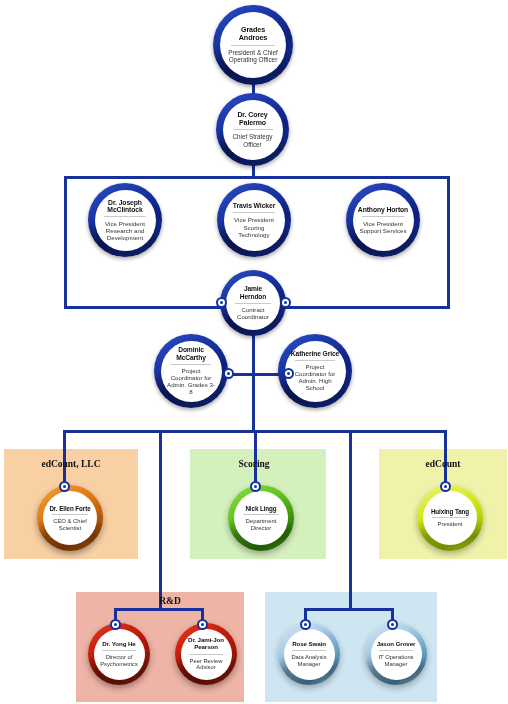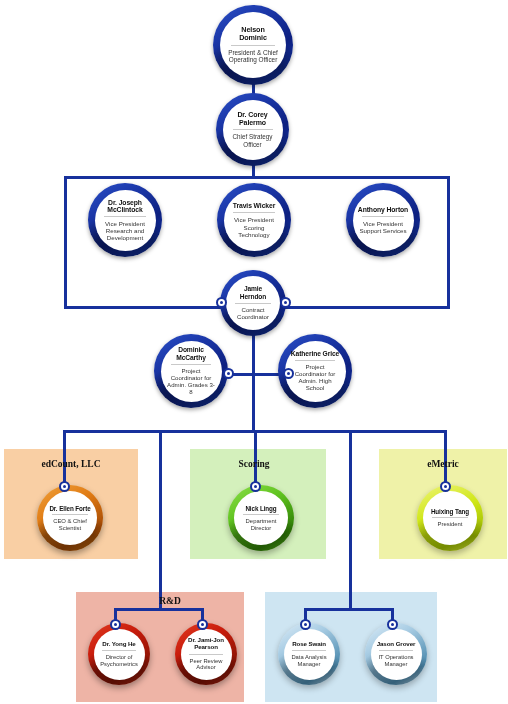--- a/index.html
+++ b/index.html
@@ -107,21 +107,21 @@
   <div class="dot" style="left:59px;top:481px;"></div>
   <div class="dot" style="left:250px;top:481px;"></div>
   <div class="dot" style="left:440px;top:481px;"></div>
   <div class="dot" style="left:110px;top:619px;"></div>
   <div class="dot" style="left:197px;top:619px;"></div>
   <div class="dot" style="left:300px;top:619px;"></div>
   <div class="dot" style="left:387px;top:619px;"></div>
 
   <div class="node blue" style="left:213px;top:5px;width:80px;height:80px;padding:7px;">
     <div class="inner" style="width:100%;height:100%;padding:6px 7px;">
-      <div class="nm" style="font-size:7.2px;">Nelson Dominic</div>
+      <div class="nm" style="font-size:7.2px;">Grades Androes</div>
       <div class="rule" style="width:44px;"></div>
       <div class="ttl" style="font-size:6.4px;">President &amp; Chief Operating Officer</div>
     </div>
   </div>
 
   <div class="node blue" style="left:216px;top:93px;width:73px;height:73px;padding:6.5px;">
     <div class="inner" style="width:100%;height:100%;padding:6px;">
       <div class="nm" style="font-size:7px;">Dr. Corey Palermo</div>
       <div class="rule" style="width:40px;"></div>
       <div class="ttl" style="font-size:6.3px;">Chief Strategy Officer</div>
@@ -168,21 +168,21 @@
   <div class="node blue" style="left:278px;top:334px;width:74px;height:74px;padding:6.5px;">
     <div class="inner" style="width:100%;height:100%;padding:5px;">
       <div class="nm" style="font-size:6.7px;">Katherine Grice</div>
       <div class="rule" style="width:40px;"></div>
       <div class="ttl" style="font-size:6.1px;">Project Coordinator for Admin. High School</div>
     </div>
   </div>
 
   <div class="panel-title" style="left:4px;width:134px;top:459px;font-size:9.5px;">edCount, LLC</div>
   <div class="panel-title" style="left:190px;width:128px;top:459px;font-size:9.5px;">Scoring</div>
-  <div class="panel-title" style="left:379px;width:128px;top:459px;font-size:9.5px;">eMetric</div>
+  <div class="panel-title" style="left:379px;width:128px;top:459px;font-size:9.5px;">edCount</div>
   <div class="panel-title" style="left:76px;width:188px;top:596px;font-size:9.5px;">R&amp;D</div>
 
   <div class="node orange" style="left:37px;top:485px;width:66px;height:66px;padding:6px;">
     <div class="inner" style="width:100%;height:100%;padding:5px;">
       <div class="nm" style="font-size:6.3px;">Dr. Ellen Forte</div>
       <div class="rule" style="width:36px;"></div>
       <div class="ttl" style="font-size:5.9px;">CEO &amp; Chief Scientist</div>
     </div>
   </div>
 

